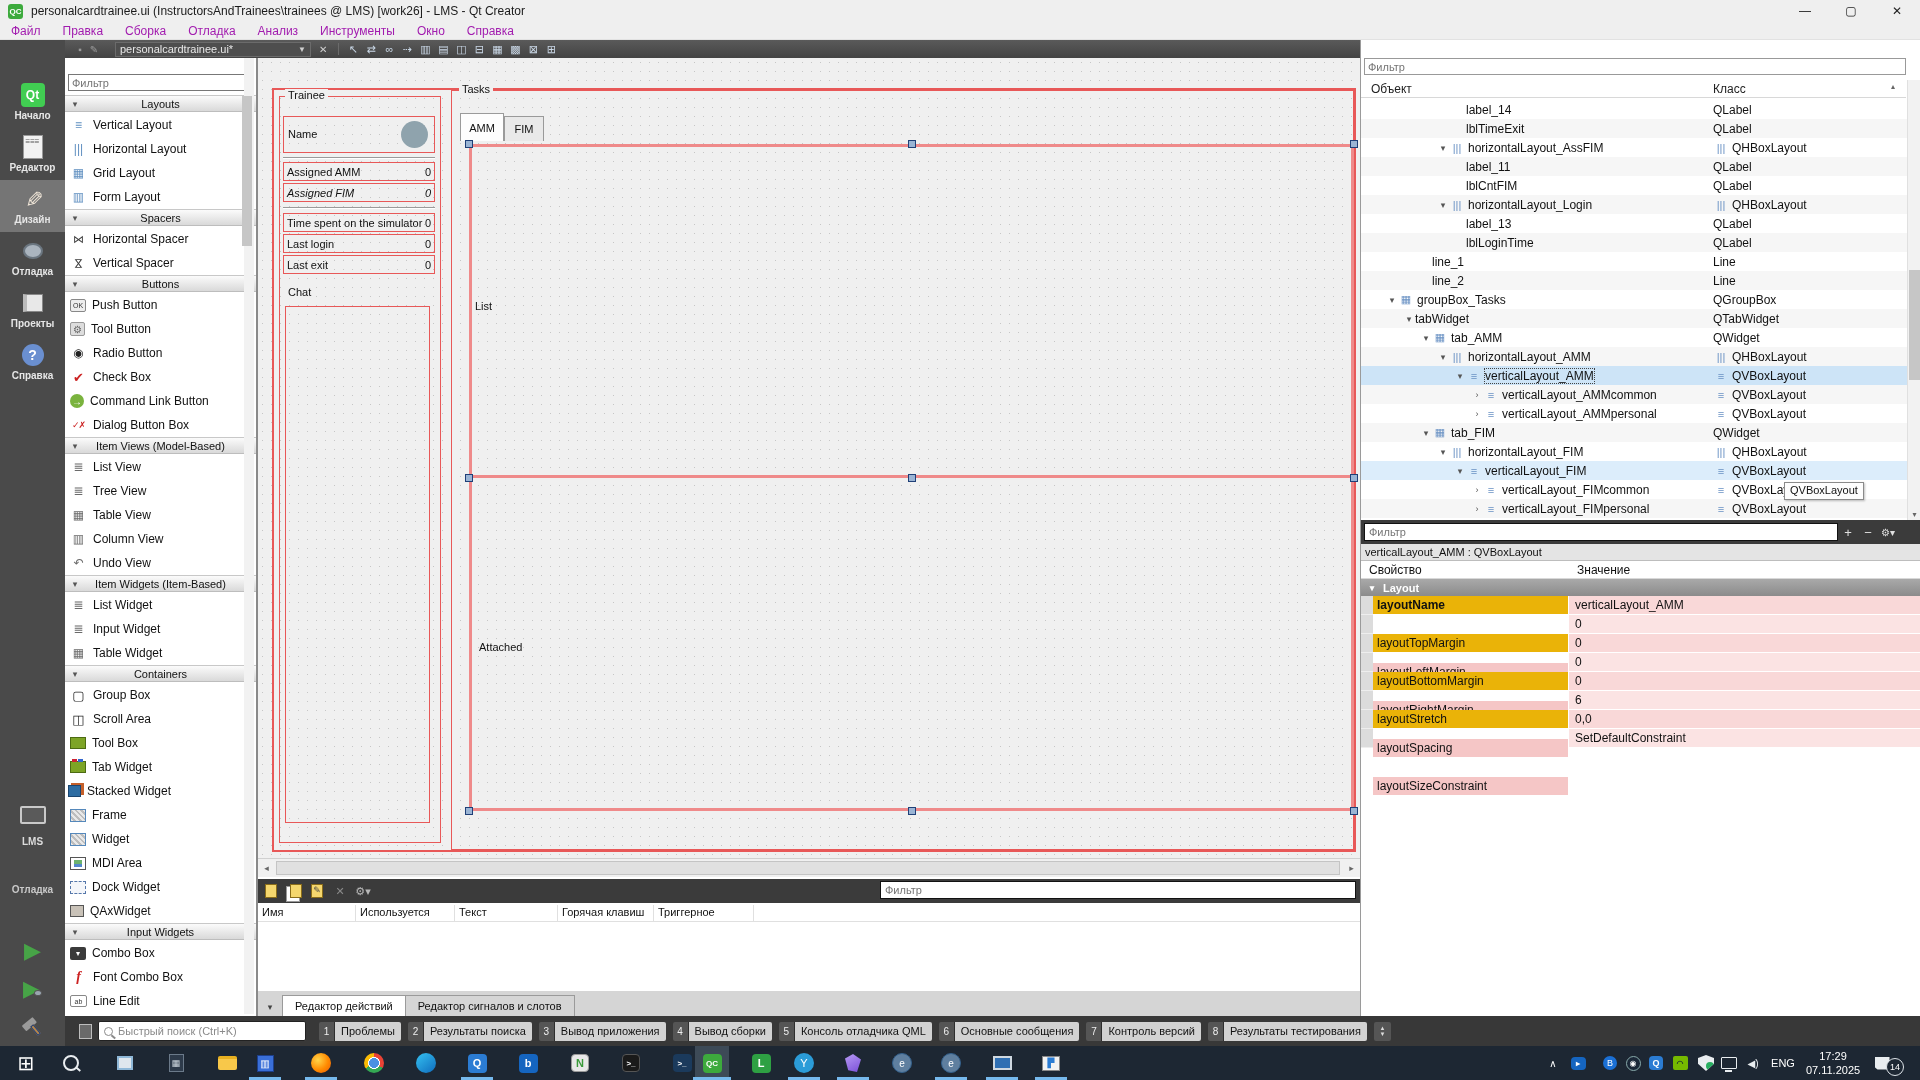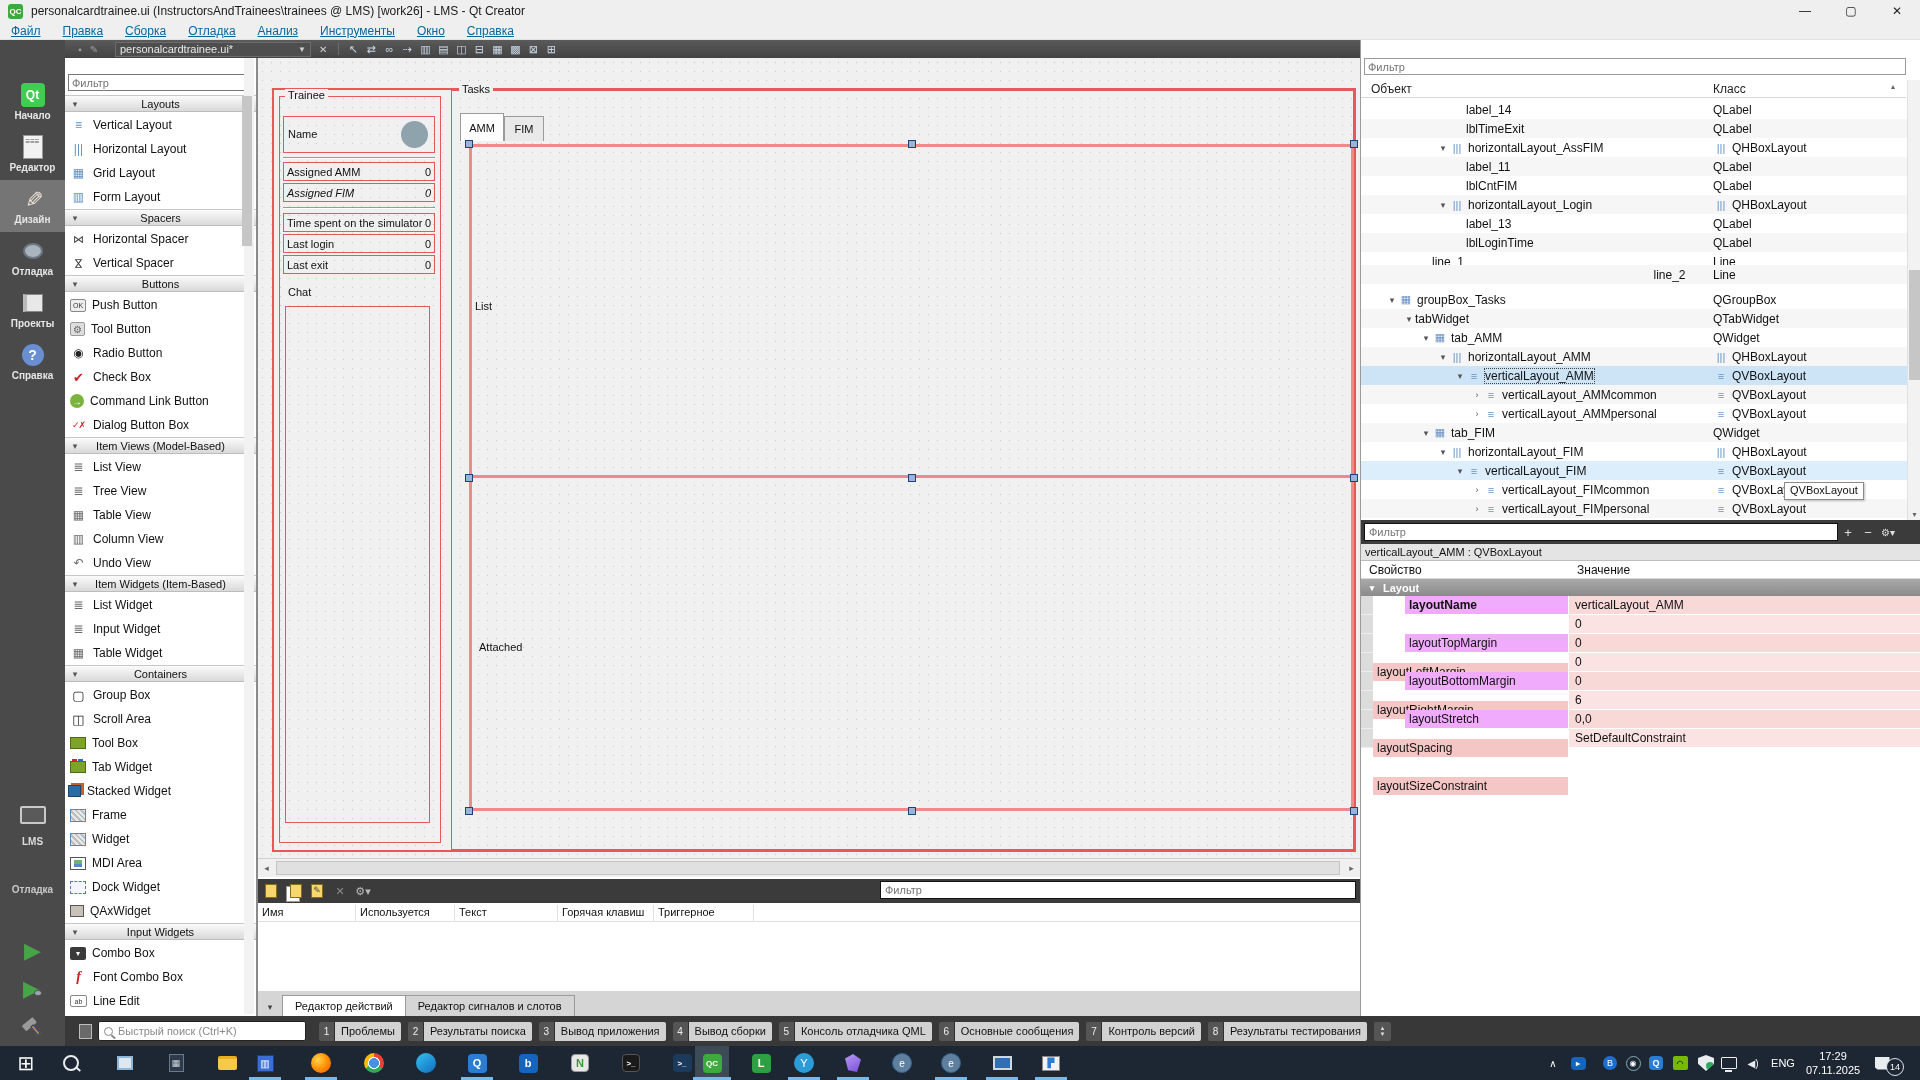--- a/index.html
+++ b/index.html
@@ -7,21 +7,21 @@
   body { position:relative; font-family:"Liberation Sans", sans-serif; font-size:12px; color:#111; background:#f0f0f0; }
   .abs { position:absolute; }
 
   
   #titlebar { left:0; top:0; width:1920px; height:22px; background:#efefef; display:flex; align-items:center; }
   #qc-logo { width:15px; height:15px; margin-left:8px; background:#3daa3d; border-radius:3px; color:#fff; font-size:8px; font-weight:bold; display:flex; align-items:center; justify-content:center; }
   #title-text { margin-left:8px; font-size:12px; color:#1a1a1a; }
   .winbtn { width:46px; height:22px; display:flex; align-items:center; justify-content:center; font-size:12px; color:#222; }
   #winbtns { position:absolute; right:0; top:0; display:flex; }
   #menubar { left:0; top:22px; width:1920px; height:18px; background:#efefef; display:flex; align-items:center; border-bottom:1px solid #e2e2e2; }
-  .menu-item { padding:0 11px; font-size:12px; color:#0369a1; height:18px; display:flex; align-items:center;text-decoration:underline; }
+  .menu-item { padding:0 11px; font-size:12px; color:#a21caf; height:18px; display:flex; align-items:center; }
 
   
   #toolbar { left:65px; top:40px; width:1295px; height:18px; background:linear-gradient(#5a5a5a,#434343); display:flex; align-items:center; }
   .tb-dim { color:#9a9a9a; font-size:10px; width:14px; text-align:center; }
   #file-combo { margin-left:14px; width:196px; height:15px; background:#4e4e4e; border:1px solid #6b6b6b; color:#e8e8e8; font-size:11px; display:flex; align-items:center; padding:0 4px; }
   #file-combo .arrow { margin-left:auto; font-size:8px; color:#cfcfcf; }
   #tab-close { color:#d0d0d0; font-size:10px; margin:0 6px 0 8px; }
   .tb-sep { width:1px; height:12px; background:#6b6b6b; margin:0 5px; }
   .tb-icon { width:18px; height:16px; display:flex; align-items:center; justify-content:center; font-size:11px; color:#c9d7e6; }
 
@@ -132,21 +132,21 @@
   #pe-filter { margin-left:3px; width:474px; height:18px; border:1px solid #111; font-size:11px; padding:0 4px; color:#333; font-family:"Liberation Sans",sans-serif; }
   .pe-btn { color:#e0e0e0; font-size:13px; width:20px; text-align:center; }
   #pe-objheader { position:absolute; left:0; top:504px; width:560px; height:17px; background:#e4e4e4; border-bottom:1px solid #bdbdbd; font-size:11px; display:flex; align-items:center; padding-left:4px; }
   #pe-colheads { position:absolute; left:0; top:521px; width:560px; height:18px; border-bottom:1px solid #d8d8d8; font-size:12px; }
   #pe-section { position:absolute; left:0; top:539px; width:560px; height:17px; background:linear-gradient(#a9a9a9,#8b8b8b); color:#fff; font-weight:bold; font-size:11px; display:flex; align-items:center; }
   #pe-section .chev { width:22px; text-align:center; font-size:9px; }
   .p-row { position:absolute; left:0; width:560px; height:19px; font-size:12px; }
   .p-gutter { position:absolute; left:0; top:0; width:12px; height:19px; background:#dcdcdc; border-bottom:1px solid #eee; }
   .p-name { position:absolute; left:12px; top:0; width:195px; height:19px; padding:2px 4px; border-bottom:1px solid #fff; white-space:nowrap; overflow:hidden; }
   .p-val  { position:absolute; left:207px; top:0; width:353px; height:19px; padding:2px 6px; border-bottom:1px solid #fff; border-left:1px solid #fff; white-space:nowrap; }
-  .p-row.a .p-name { background:#f0abfc;margin-left:32px; } .p-row.a .p-val { background:#f9d8d8; }
+  .p-row.a .p-name { background:#eab308; } .p-row.a .p-val { background:#f9d8d8; }
   .p-row.b .p-name { background:#f5c6c6;margin-top:48px; } .p-row.b .p-val { background:#fbe3e3; }
   .p-name.bold { font-weight:bold; }
 
   
   #statusbar { left:65px; top:1016px; width:1855px; height:30px; background:#383838; display:flex; align-items:center; }
   #sb-toggle { width:13px; height:15px; border:1px solid #bdbdbd; background:#6a6a6a; margin-left:14px; }
   #quicksearch { margin-left:6px; width:208px; height:20px; background:#fff; border:1px solid #222; border-radius:2px; display:flex; align-items:center; font-size:11px; color:#8a8a8a; padding:0 5px; }
   .mag { width:9px; height:9px; border:1.5px solid #8a8a8a; border-radius:50%; position:relative; margin-right:5px; flex:none; }
   .mag::after { content:""; position:absolute; left:6px; top:8px; width:5px; height:1.5px; background:#8a8a8a; transform:rotate(40deg); }
   .pane-btn { display:flex; height:19px; margin-left:7px; border-radius:2px; overflow:hidden; flex:none; }
@@ -609,21 +609,21 @@
         </span>
       </div>
       <div class="t-row" style="top: 212px;">
         <span style="width: 59px; flex: 0 0 auto;"></span>
         <span class="t-arrow"></span>
         <span class="t-name">line_1</span>
         <span class="t-class">
           <span>Line</span>
         </span>
       </div>
-      <div class="t-row odd" style="top: 225px; justify-content: center;">
+      <div class="t-row odd" style="top: 231px;">
         <span style="width: 59px; flex: 0 0 auto;"></span>
         <span class="t-arrow"></span>
         <span class="t-name">line_2</span>
         <span class="t-class">
           <span>Line</span>
         </span>
       </div>
       <div class="t-row" style="top: 250px;">
         <span style="width: 25px; flex: 0 0 auto;"></span>
         <span class="t-arrow">▾</span>

